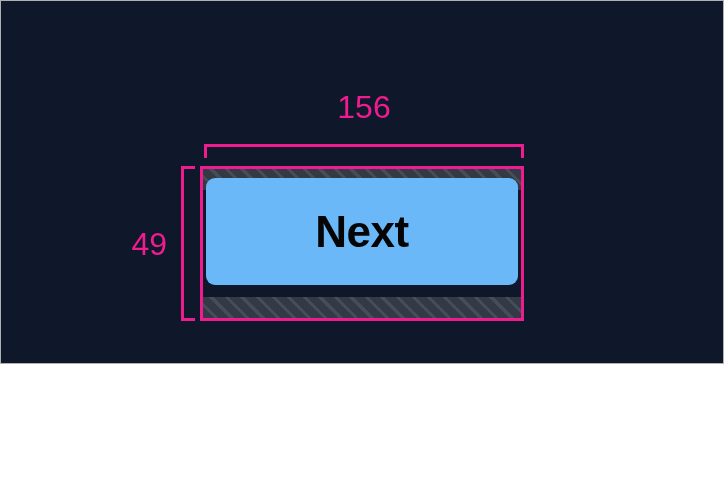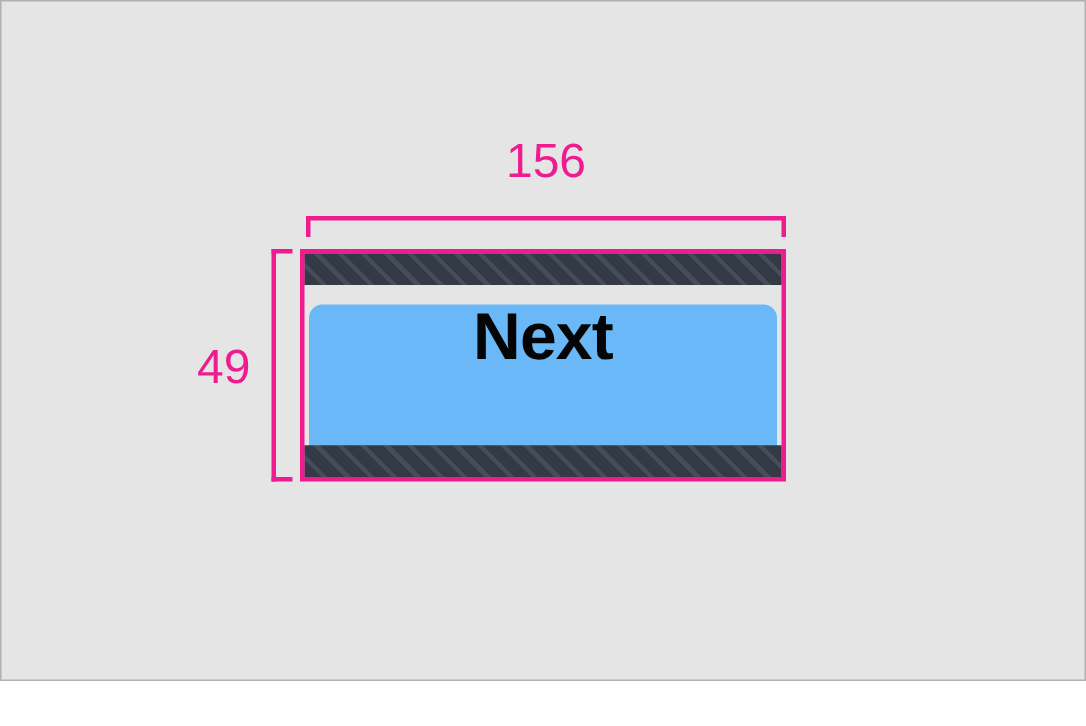--- a/index.html
+++ b/index.html
@@ -8,22 +8,22 @@
     padding: 0;
     background: #ffffff;
   }
   body {
     font-family: "Liberation Sans", sans-serif;
   }
 
   #canvas {
     position: relative;
     width: 724px;
-    height: 454px;
-    background: #e5e5e5;
+    height: 364px;
+    background: #0f172a;
     box-sizing: border-box;
     border: 1px solid #b0b0b0;
     overflow: hidden;
   }
 
   
   .widget-stack {
     position: absolute;
     left: 202px;
     top: 168px;
@@ -45,27 +45,27 @@
       #454d59 8px,
       #454d59 11px
     );
   }
   .hatch-band.top { top: 0; }
   .hatch-band.bottom { bottom: 0; }
 
   .button-face {
     position: absolute;
     left: 3px;
-    top: 34px;
+    top: 9px;
     width: 312px;
     height: 107px;
     background: #6ab8f7;
     border-radius: 9px;
     display: flex;
-    align-items: flex-start;
+    align-items: center;
     justify-content: center;
   }
 
   .button-label {
     color: #050505;
     font-family: "Liberation Sans", sans-serif;
     font-size: 44px;
     font-weight: bold;
     letter-spacing: -0.5px;
     line-height: 1;

